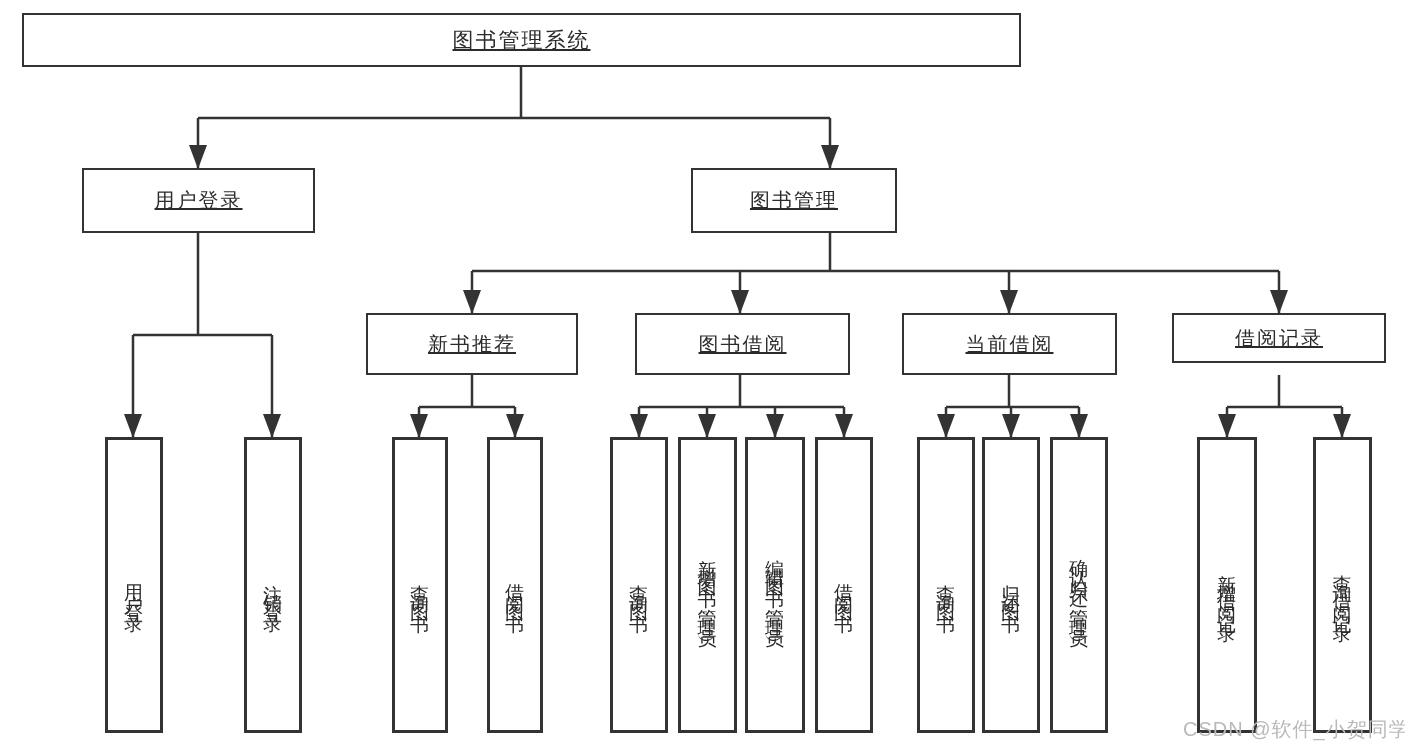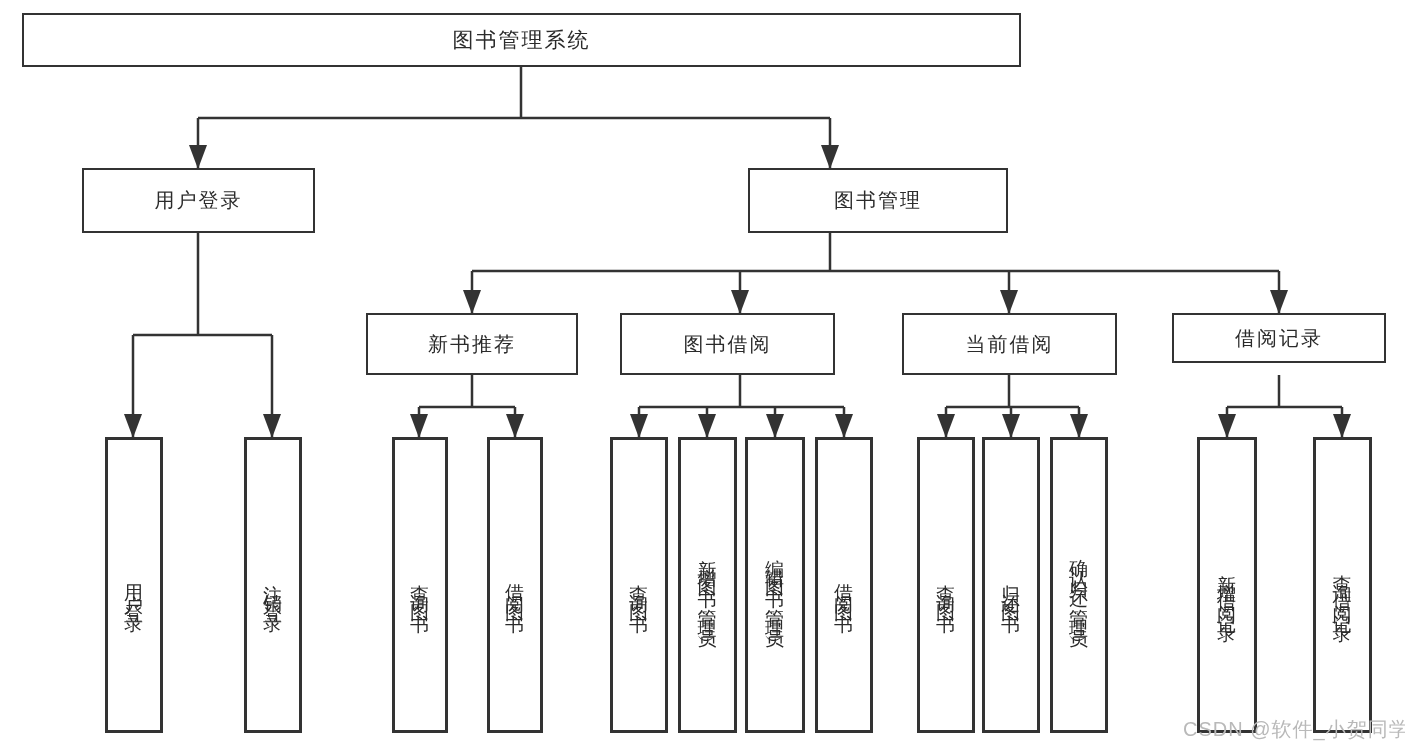--- a/index.html
+++ b/index.html
@@ -20,21 +20,21 @@
     position: absolute;
     box-sizing: border-box;
     background: #ffffff;
     border: 2px solid #333333;
     color: #2b2b2b;
     display: flex;
     align-items: center;
     justify-content: center;
     text-align: center;
   }
-  .h-node { font-size: 20px; letter-spacing: 2px; }
+  .h-node { font-size: 20px; letter-spacing: 2px; text-decoration: underline; }
   .root-node { font-size: 21px; }
   .v-node { border-width: 3px; }
   .v-node .vtext {
     writing-mode: vertical-rl;
     text-orientation: mixed;
     font-size: 19px;
     letter-spacing: 10px;
     line-height: 1;
     position: relative;
     top: 4px;
@@ -91,28 +91,28 @@
     <path d="M1342 407 V437" fill="none" stroke="#333333" stroke-width="2.5" marker-end="url(#arrow)"></path>
   </svg>
 
   <div class="node h-node root-node" style="left:22px;top:13px;width:999px;height:54px">
     <span>图书管理系统</span>
   </div>
 
   <div class="node h-node" style="left:82px;top:168px;width:233px;height:65px">
     <span>用户登录</span>
   </div>
-  <div class="node h-node" style="left:748px;top:168px;width:260px;height:65px">
+  <div class="node h-node" style="left:691px;top:168px;width:206px;height:65px">
     <span>图书管理</span>
   </div>
 
   <div class="node h-node" style="left:366px;top:313px;width:212px;height:62px">
     <span>新书推荐</span>
   </div>
-  <div class="node h-node" style="left:620px;top:313px;width:215px;height:62px">
+  <div class="node h-node" style="left:635px;top:313px;width:215px;height:62px">
     <span>图书借阅</span>
   </div>
   <div class="node h-node" style="left:902px;top:313px;width:215px;height:62px">
     <span>当前借阅</span>
   </div>
   <div class="node h-node" style="left:1172px;top:313px;width:214px;height:50px">
     <span>借阅记录</span>
   </div>
 
   <div class="node v-node" style="left:105px;top:437px;width:58px;height:296px">

